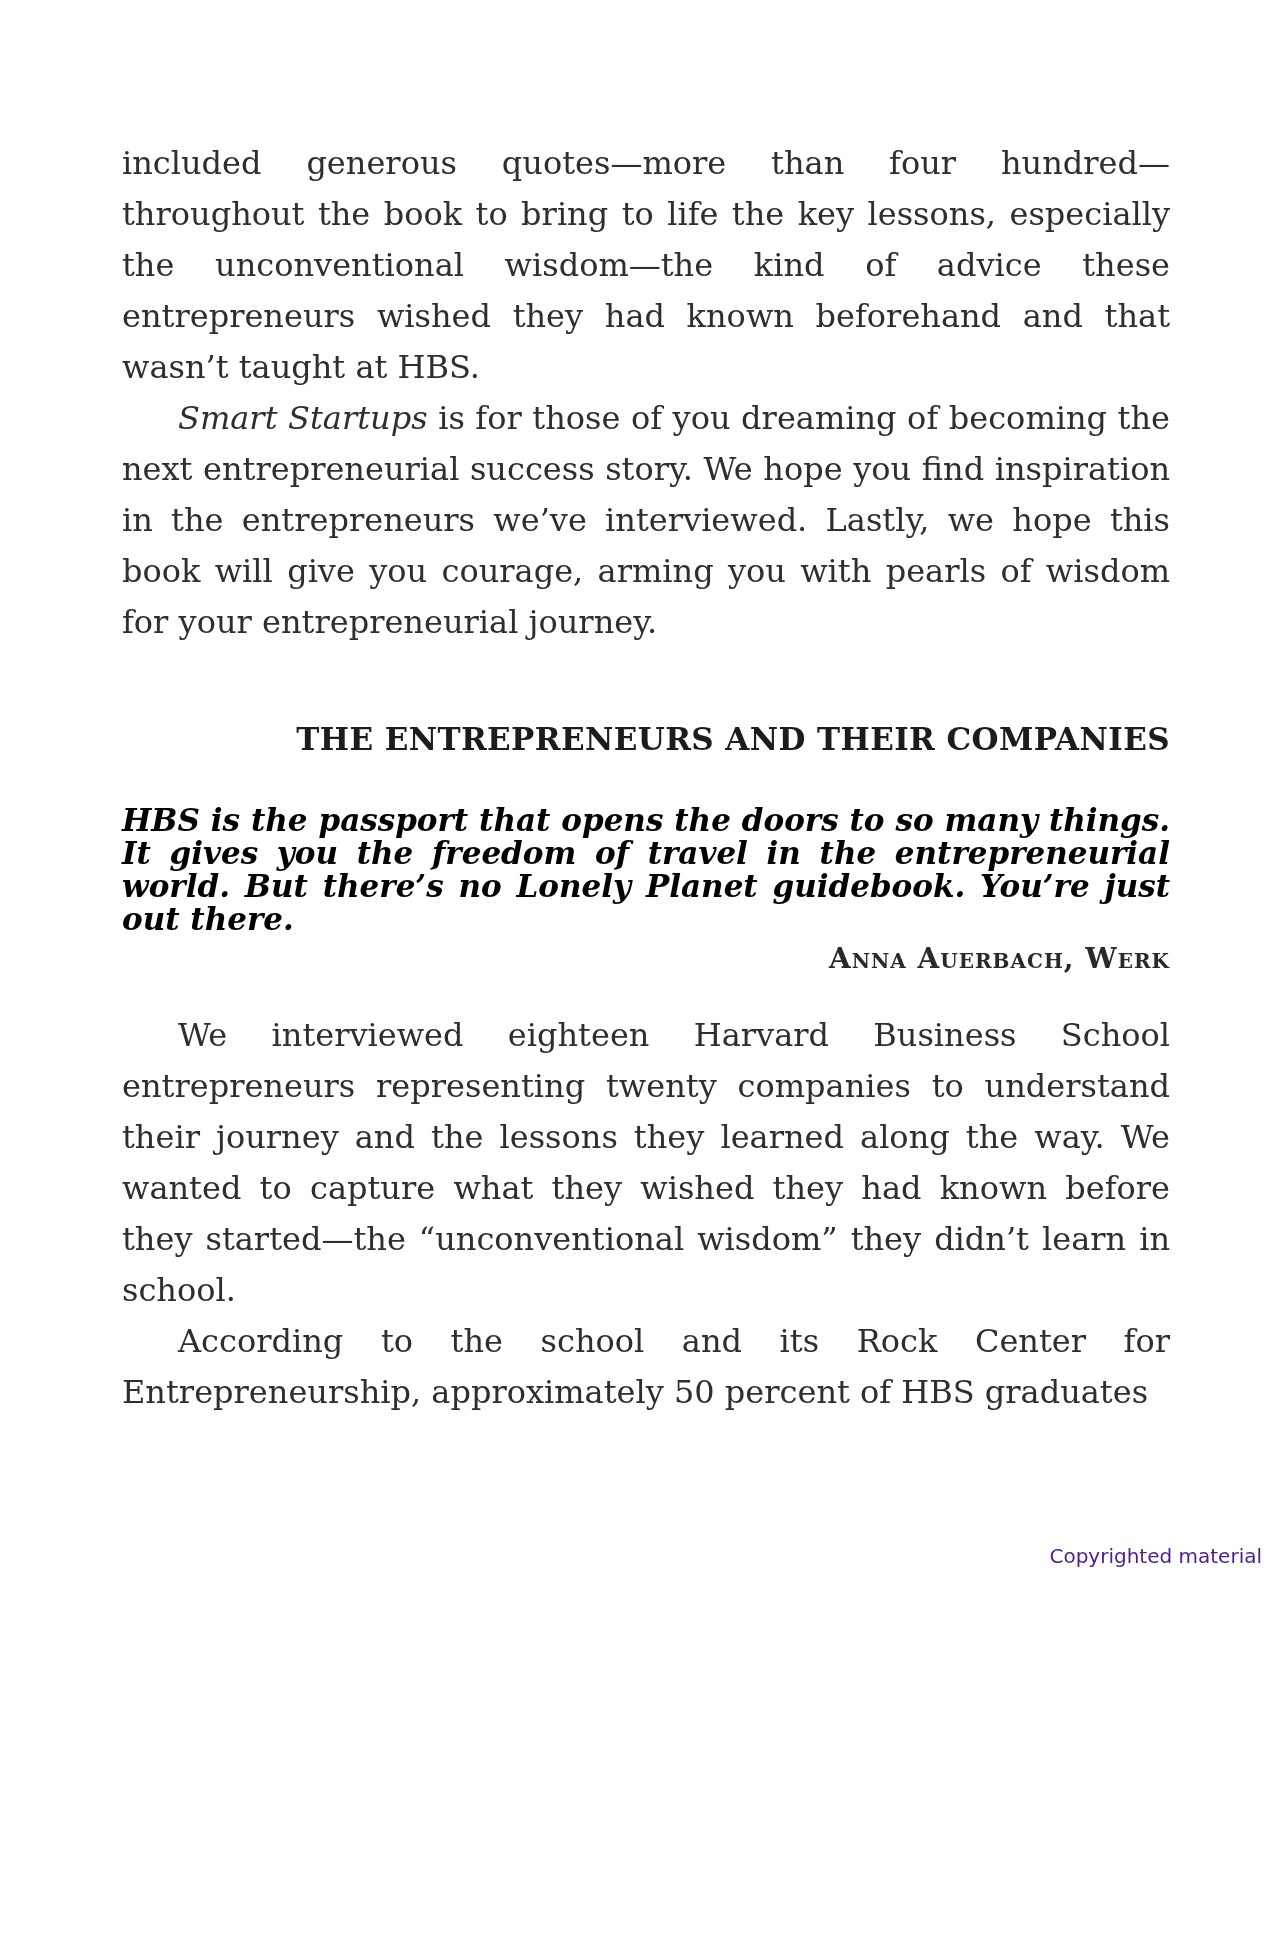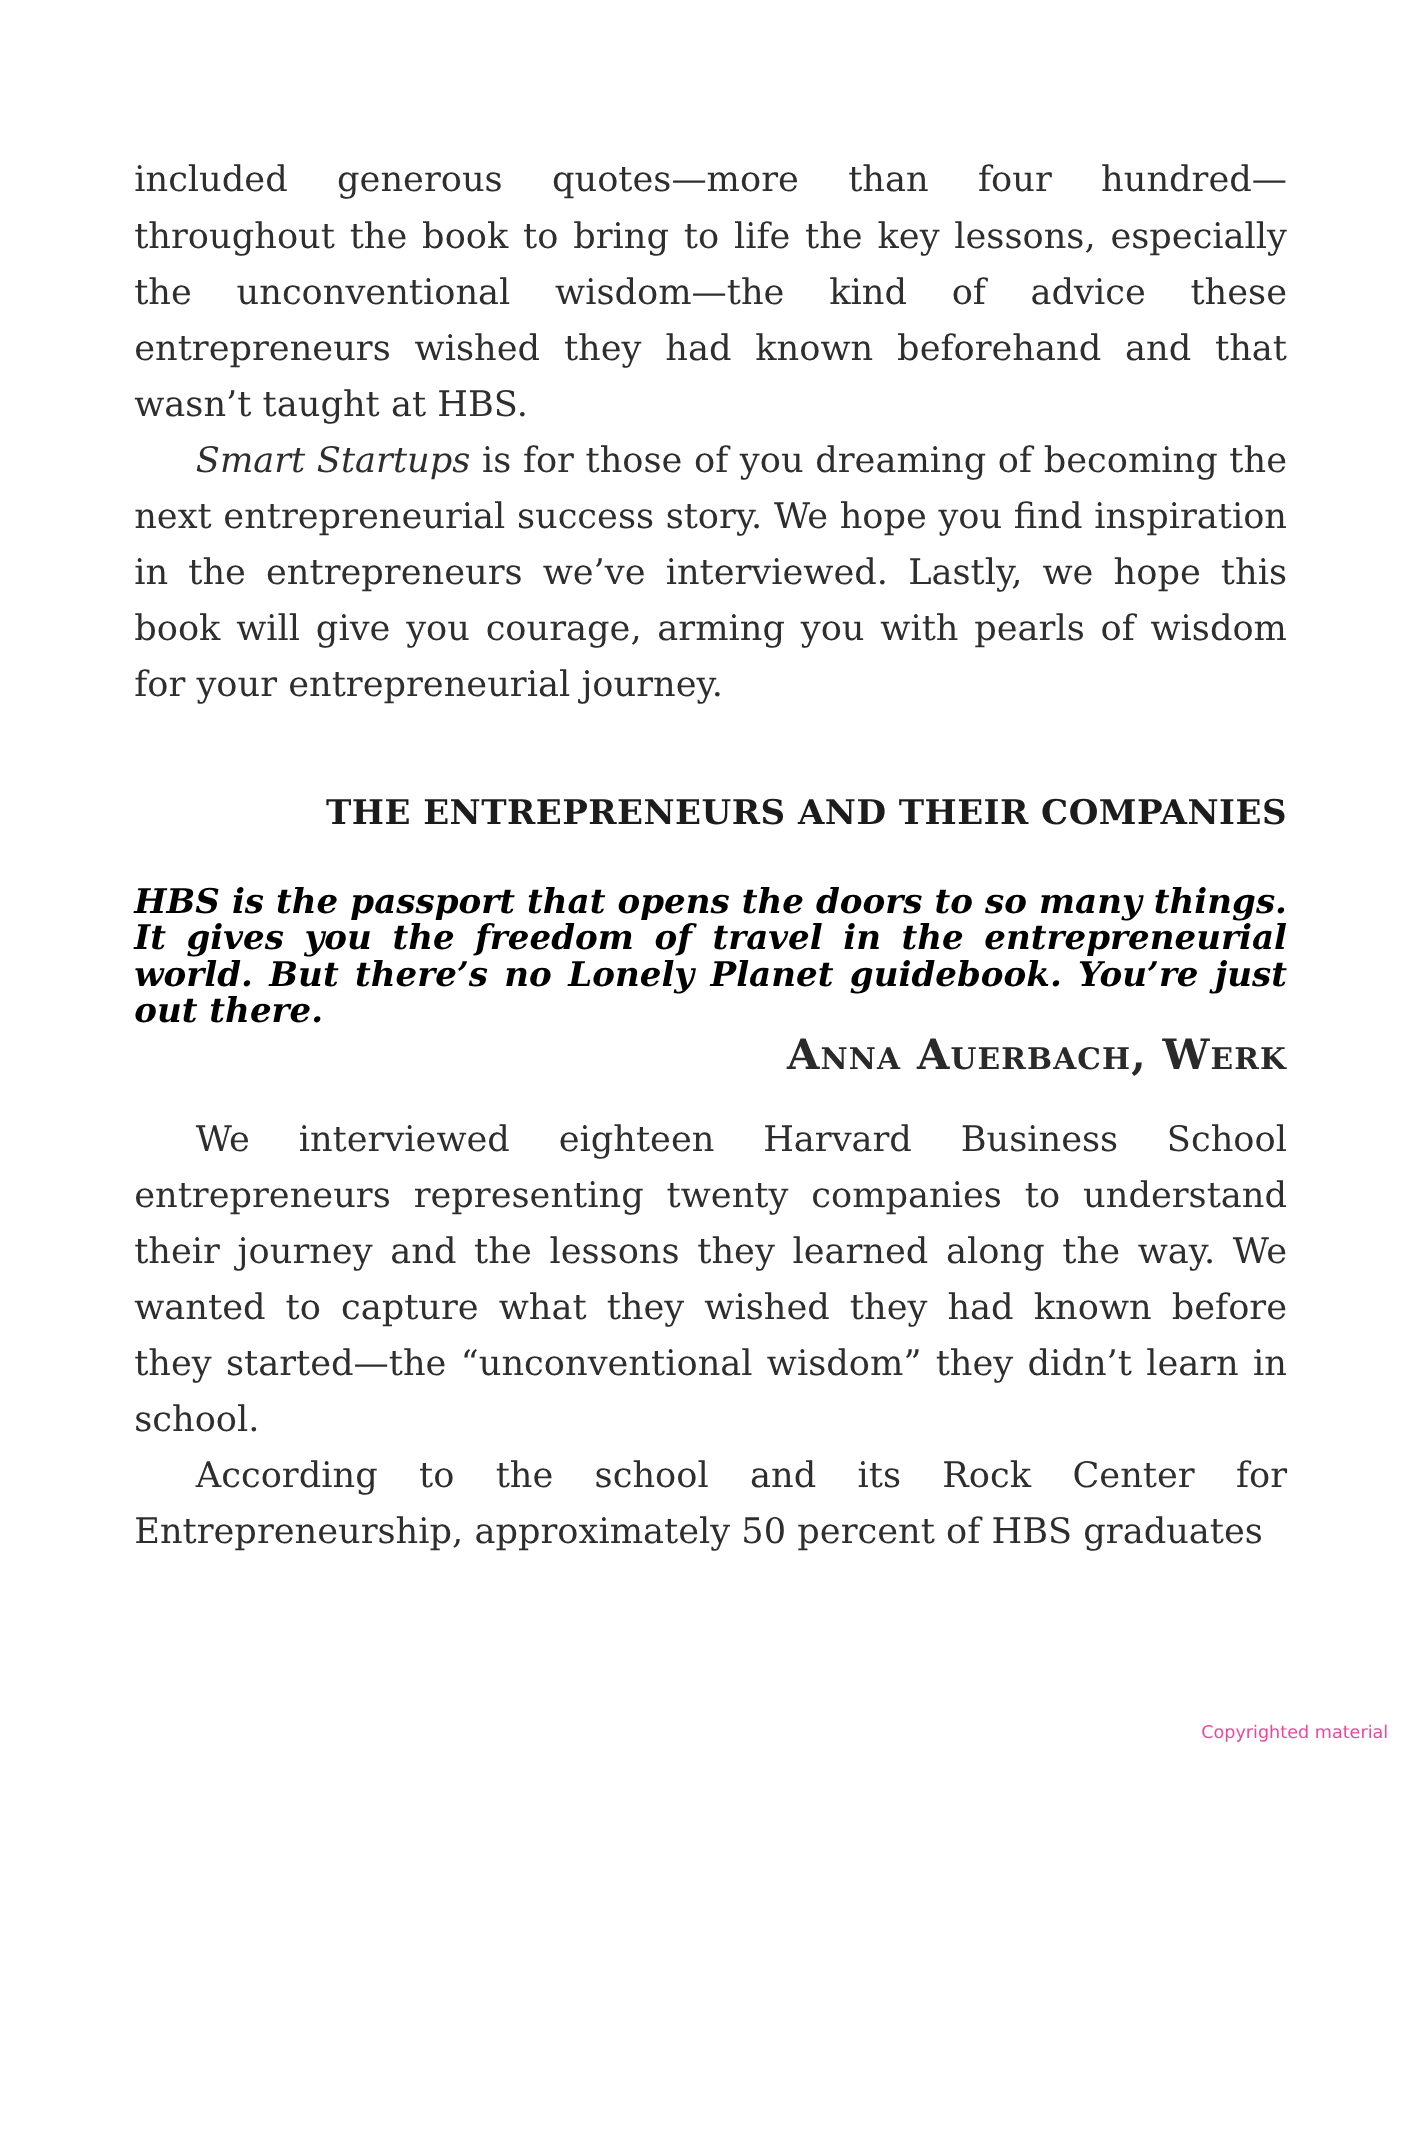--- a/index.html
+++ b/index.html
@@ -54,35 +54,35 @@
     font-size: 31px;
     line-height: 33px;
     font-weight: bold;
     font-style: italic;
     text-align: justify;
     text-justify: inter-word;
     color: #000000;
   }
   .attribution {
     margin: 2px 0 30px 0;
-    font-size: 38px;
+    font-size: 28px;
     line-height: 42px;
     text-align: right;
     font-variant: small-caps;
     letter-spacing: 1px;
     font-weight: bold;
     color: #2a2a2a;
   }
   .watermark {
     position: absolute;
     right: 18px;
-    bottom: 10px;
+    bottom: 26px;
     font-family: "DejaVu Sans", "Liberation Sans", sans-serif;
-    font-size: 16px;
-    color: #ec4899;
+    font-size: 20px;
+    color: #4c1d95;
   }
 </style>
 </head>
 <body>
 
 <div class="page">
   <main class="text-block">
 
     <p class="para no-indent">included generous quotes—more than four hundred—throughout the book to bring to life the key lessons, especially the unconventional wisdom—the kind of advice these entrepreneurs wished they had known beforehand and that wasn’t taught at HBS.</p>
 

